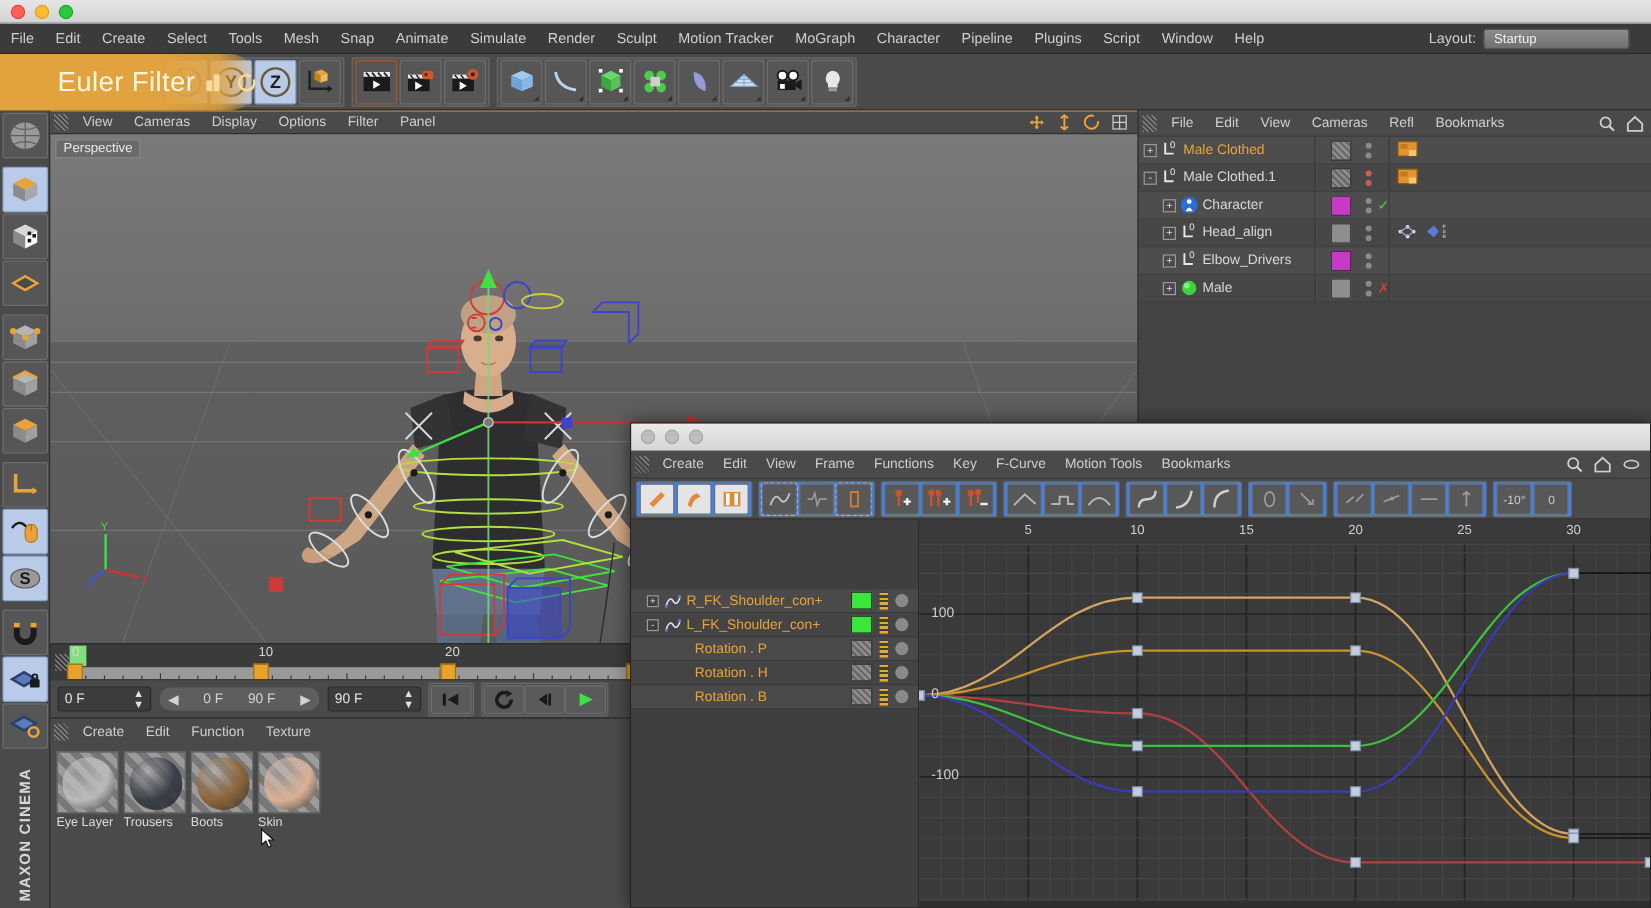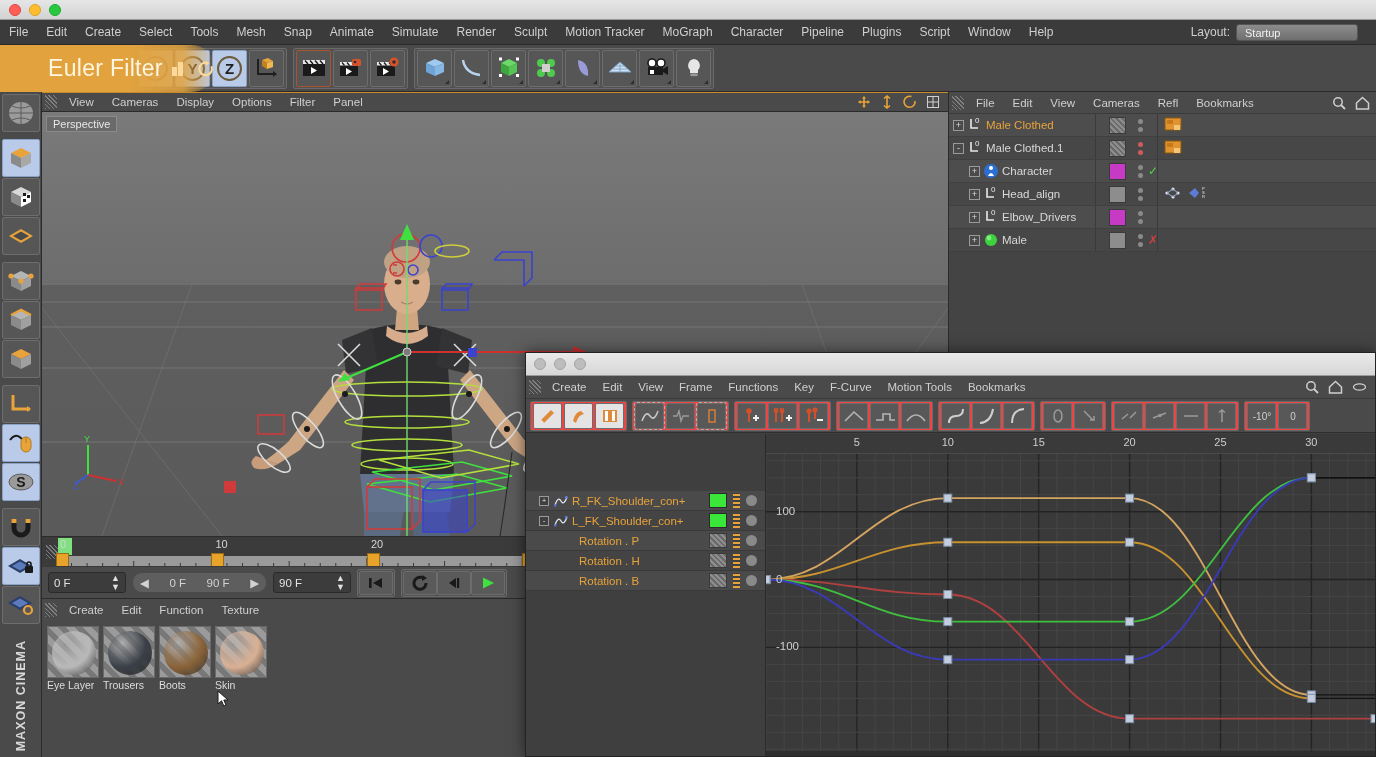--- a/index.html
+++ b/index.html
@@ -187,21 +187,21 @@
   .tlw-tl{ width:12px;height:12px;border-radius:50%; background:#bdbdbd;
     border:1px solid #a5a5a5; margin-left:8px;}
   #tlw-titletext{ position:absolute; left:0;right:0;text-align:center;
     color:#666; font-size:18px;margin-top:46px;}
   #tlw-menubar{ height:23px; background:#4a4a4a; display:flex; align-items:center;
     position:relative; border-bottom:1px solid #3a3a3a;}
   .tlw-menu{ padding:0 8px; font-size:11.5px; color:#cfcfcf; line-height:23px;}
   #tlw-menuicons{ position:absolute; right:8px; display:flex; gap:9px; align-items:center;}
   #tlw-toolbar{ height:34px; background:#4a4a4a; display:flex; align-items:center;
     padding-left:4px; gap:5px; border-bottom:1px solid #2f2f2f; overflow:hidden;}
-  .ttg{ display:flex; background:#ef4444;border:1px solid #6a6a6a;border-radius:2px;padding:1px;}
+  .ttg{ display:flex; background:#3b82f6;border:1px solid #6a6a6a;border-radius:2px;padding:1px;}
   .tt{ width:29px;height:26px;background:#585858;border:1px solid #6d6d6d;margin:0 1px;
     border-radius:2px; display:flex;align-items:center;justify-content:center;}
   .tt.lit{ background:#e4e4e4; }
   
   #fc-left{ position:absolute; left:0; top:81px; width:240px; bottom:0;
     background:#3f3f3f; border-right:1px solid #2a2a2a;}
   #fc-modelabel{ padding:18px 0 0 14px; font-size:12.5px; color:#e2e2e2;}
   #fc-tracklist{ position:absolute; top:57px; left:0; right:0; }
   .fc-row{ height:20px; display:flex; align-items:center; position:relative;
     border-bottom:1px solid #3a3a3a; }

